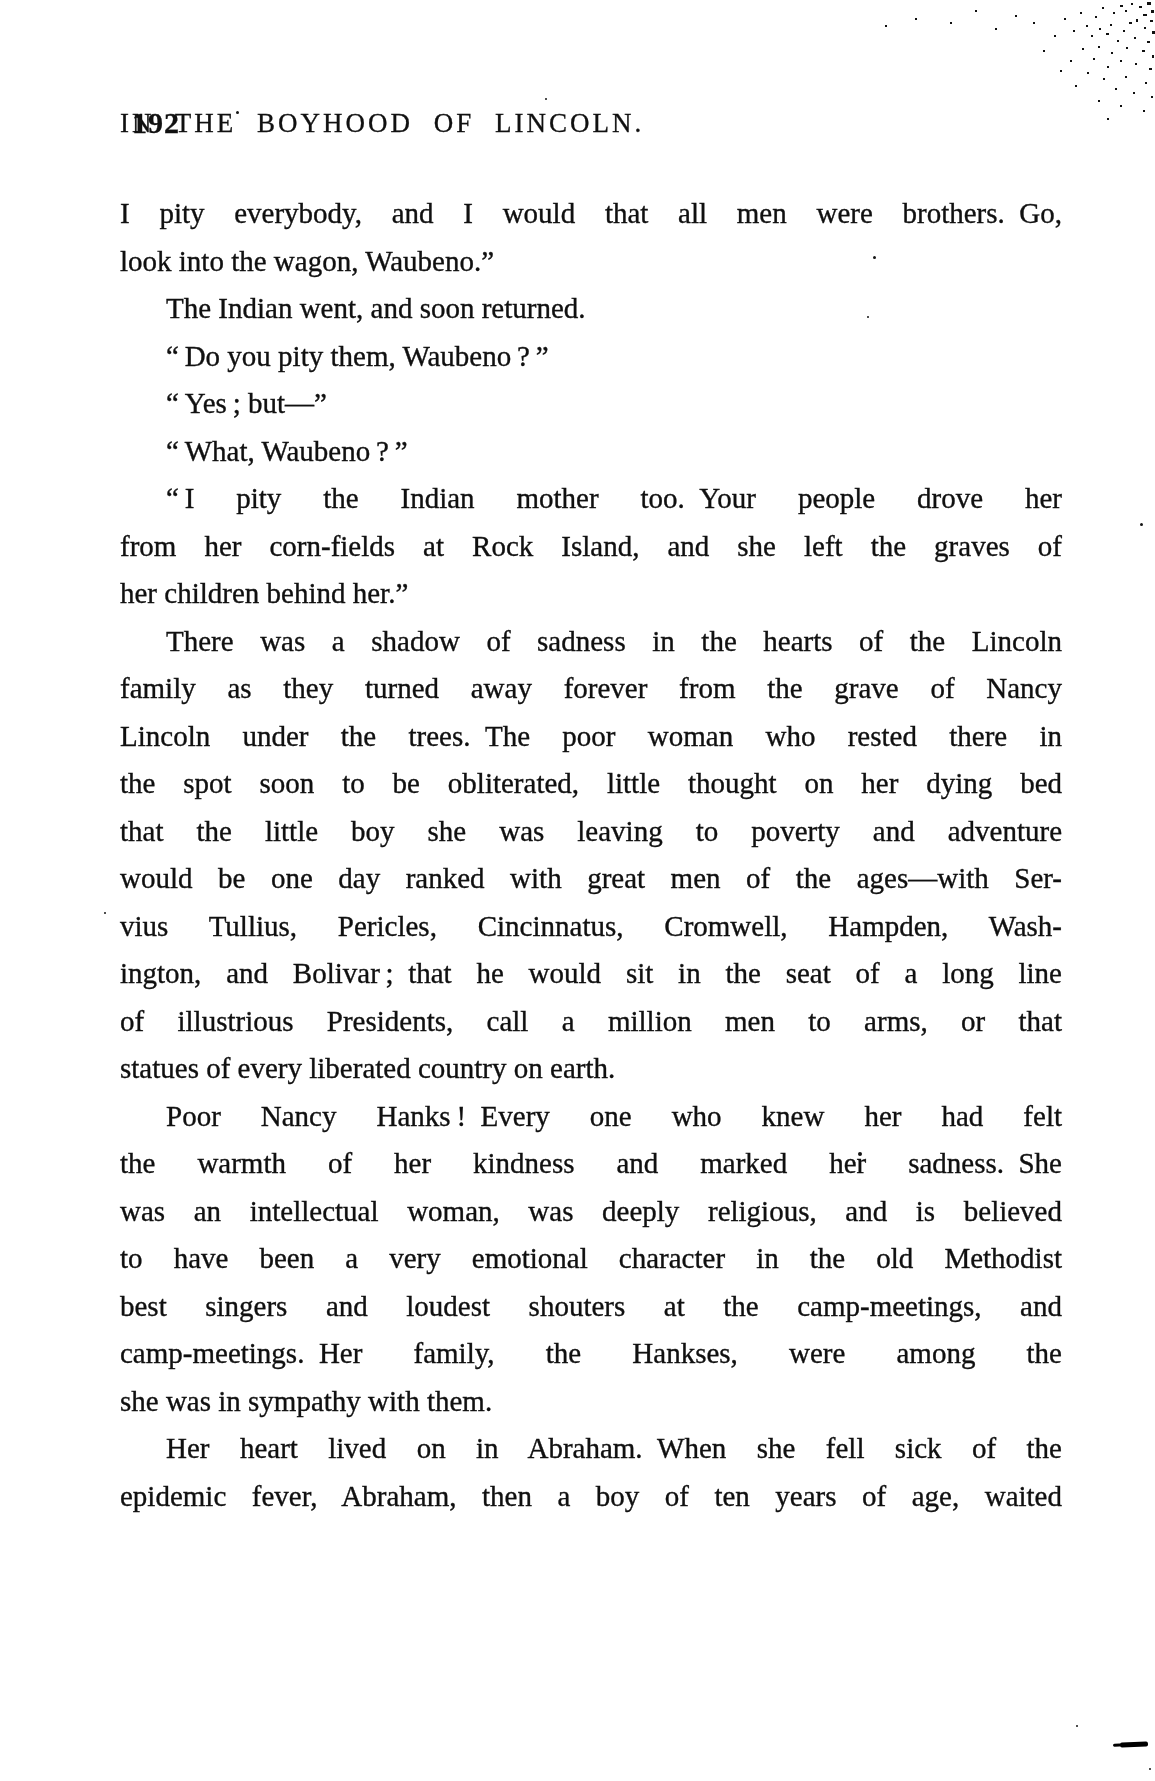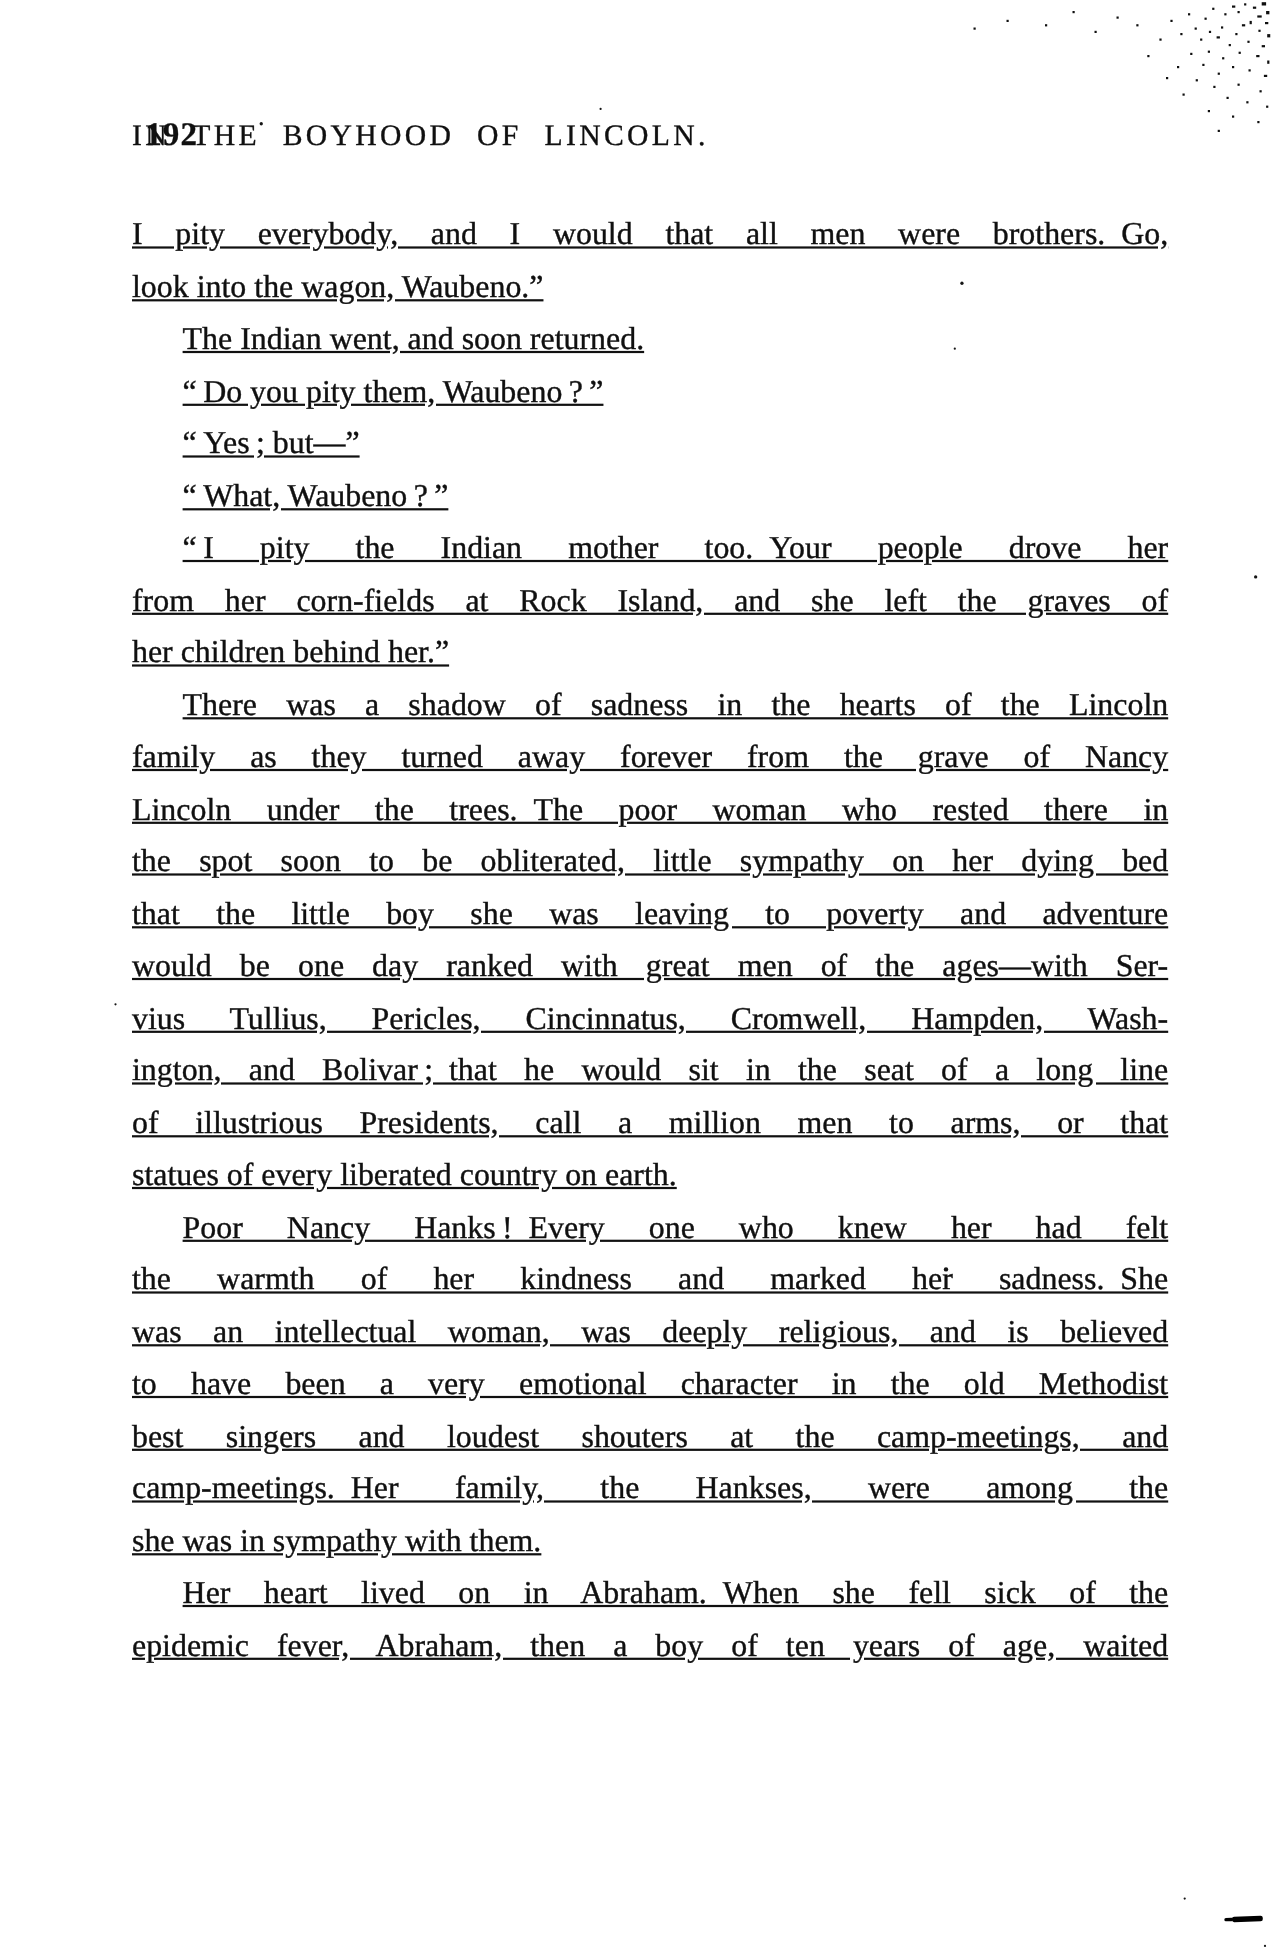--- a/index.html
+++ b/index.html
@@ -29,21 +29,21 @@
     -webkit-text-stroke: 0.3px #101010;
     white-space: nowrap;
   }
 
   
   .body-text {
     position: absolute; left: 120px; top: 190px; width: 942px;
     font-size: 29px; line-height: 47.5px;
     -webkit-text-stroke: 0.35px #101010;
   }
-  .line { text-align: justify; text-align-last: justify; text-decoration: underline; }
+  .line { text-align: justify; text-align-last: justify; }
   .line.l { text-align: center; text-align-last: left; }
   .line.ind { text-indent: 46px; }
 
   
   .noise-tr { position: absolute; top: 0; right: 0; width: 300px; height: 130px; pointer-events: none; }
   .speck { position: absolute; background: #151515; border-radius: 50%; }
   .smudge {
     position: absolute; left: 1120px; top: 1742px;
     width: 28px; height: 5px; background: #000;
     border-radius: 2px; transform: rotate(-2deg);
@@ -135,21 +135,21 @@
     <div class="line l ind">The Indian went, and soon returned.</div>
     <div class="line l ind">“ Do you pity them, Waubeno ? ”</div>
     <div class="line l ind">“ Yes ; but—”</div>
     <div class="line l ind">“ What, Waubeno ? ”</div>
     <div class="line j ind">“ I pity the Indian mother too. Your people drove her</div>
     <div class="line j">from her corn-fields at Rock Island, and she left the graves of</div>
     <div class="line l">her children behind her.”</div>
     <div class="line j ind">There was a shadow of sadness in the hearts of the Lincoln</div>
     <div class="line j">family as they turned away forever from the grave of Nancy</div>
     <div class="line j">Lincoln under the trees. The poor woman who rested there in</div>
-    <div class="line j">the spot soon to be obliterated, little sympathy on her dying bed</div>
+    <div class="line j">the spot soon to be obliterated, little thought on her dying bed</div>
     <div class="line j">that the little boy she was leaving to poverty and adventure</div>
     <div class="line j">would be one day ranked with great men of the ages—with Ser-</div>
     <div class="line j">vius Tullius, Pericles, Cincinnatus, Cromwell, Hampden, Wash-</div>
     <div class="line j">ington, and Bolivar ; that he would sit in the seat of a long line</div>
     <div class="line j">of illustrious Presidents, call a million men to arms, or that</div>
     <div class="line l">statues of every liberated country on earth.</div>
     <div class="line j ind">Poor Nancy Hanks ! Every one who knew her had felt</div>
     <div class="line j">the warmth of her kindness and marked her sadness. She</div>
     <div class="line j">was an intellectual woman, was deeply religious, and is believed</div>
     <div class="line j">to have been a very emotional character in the old Methodist</div>

